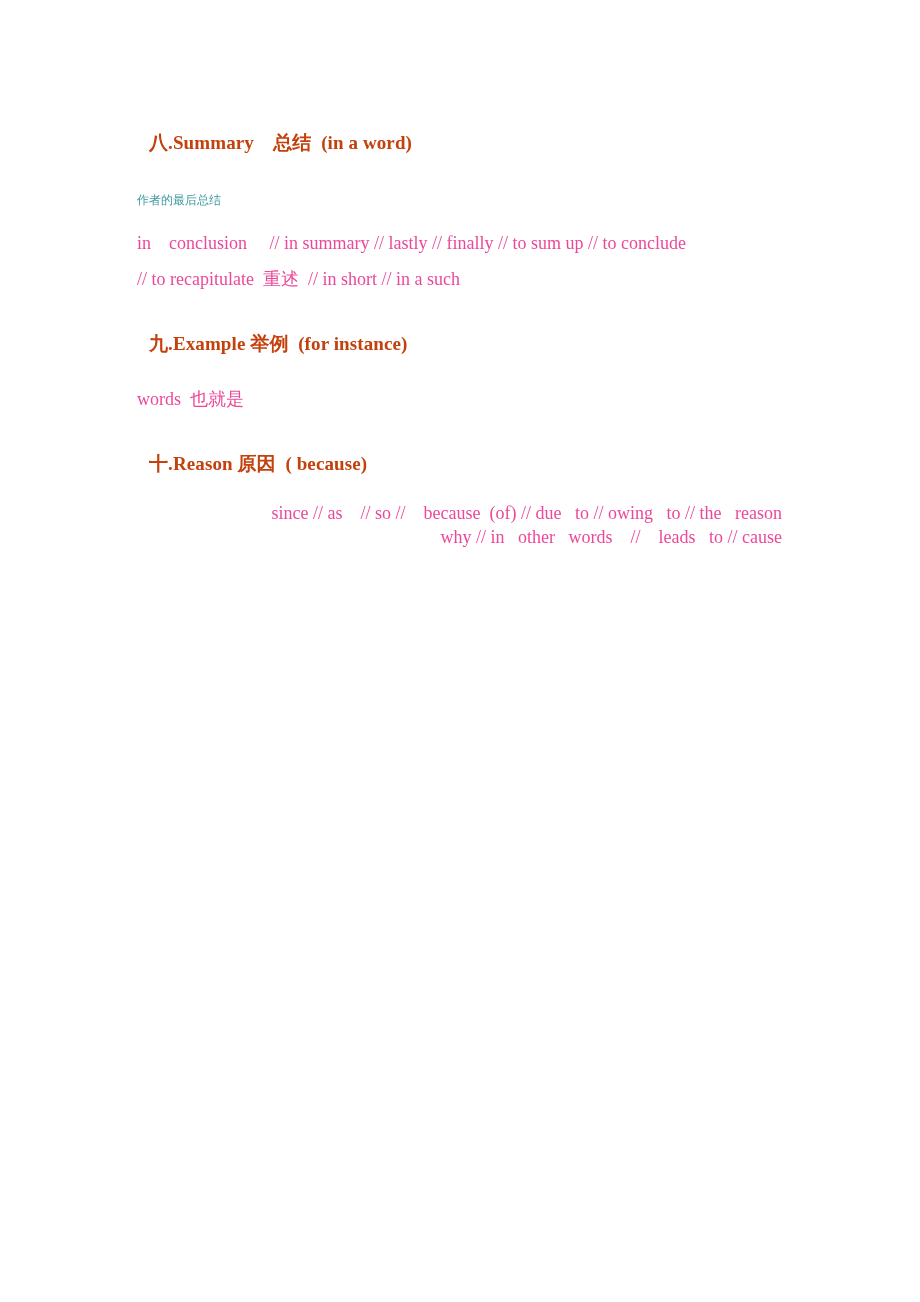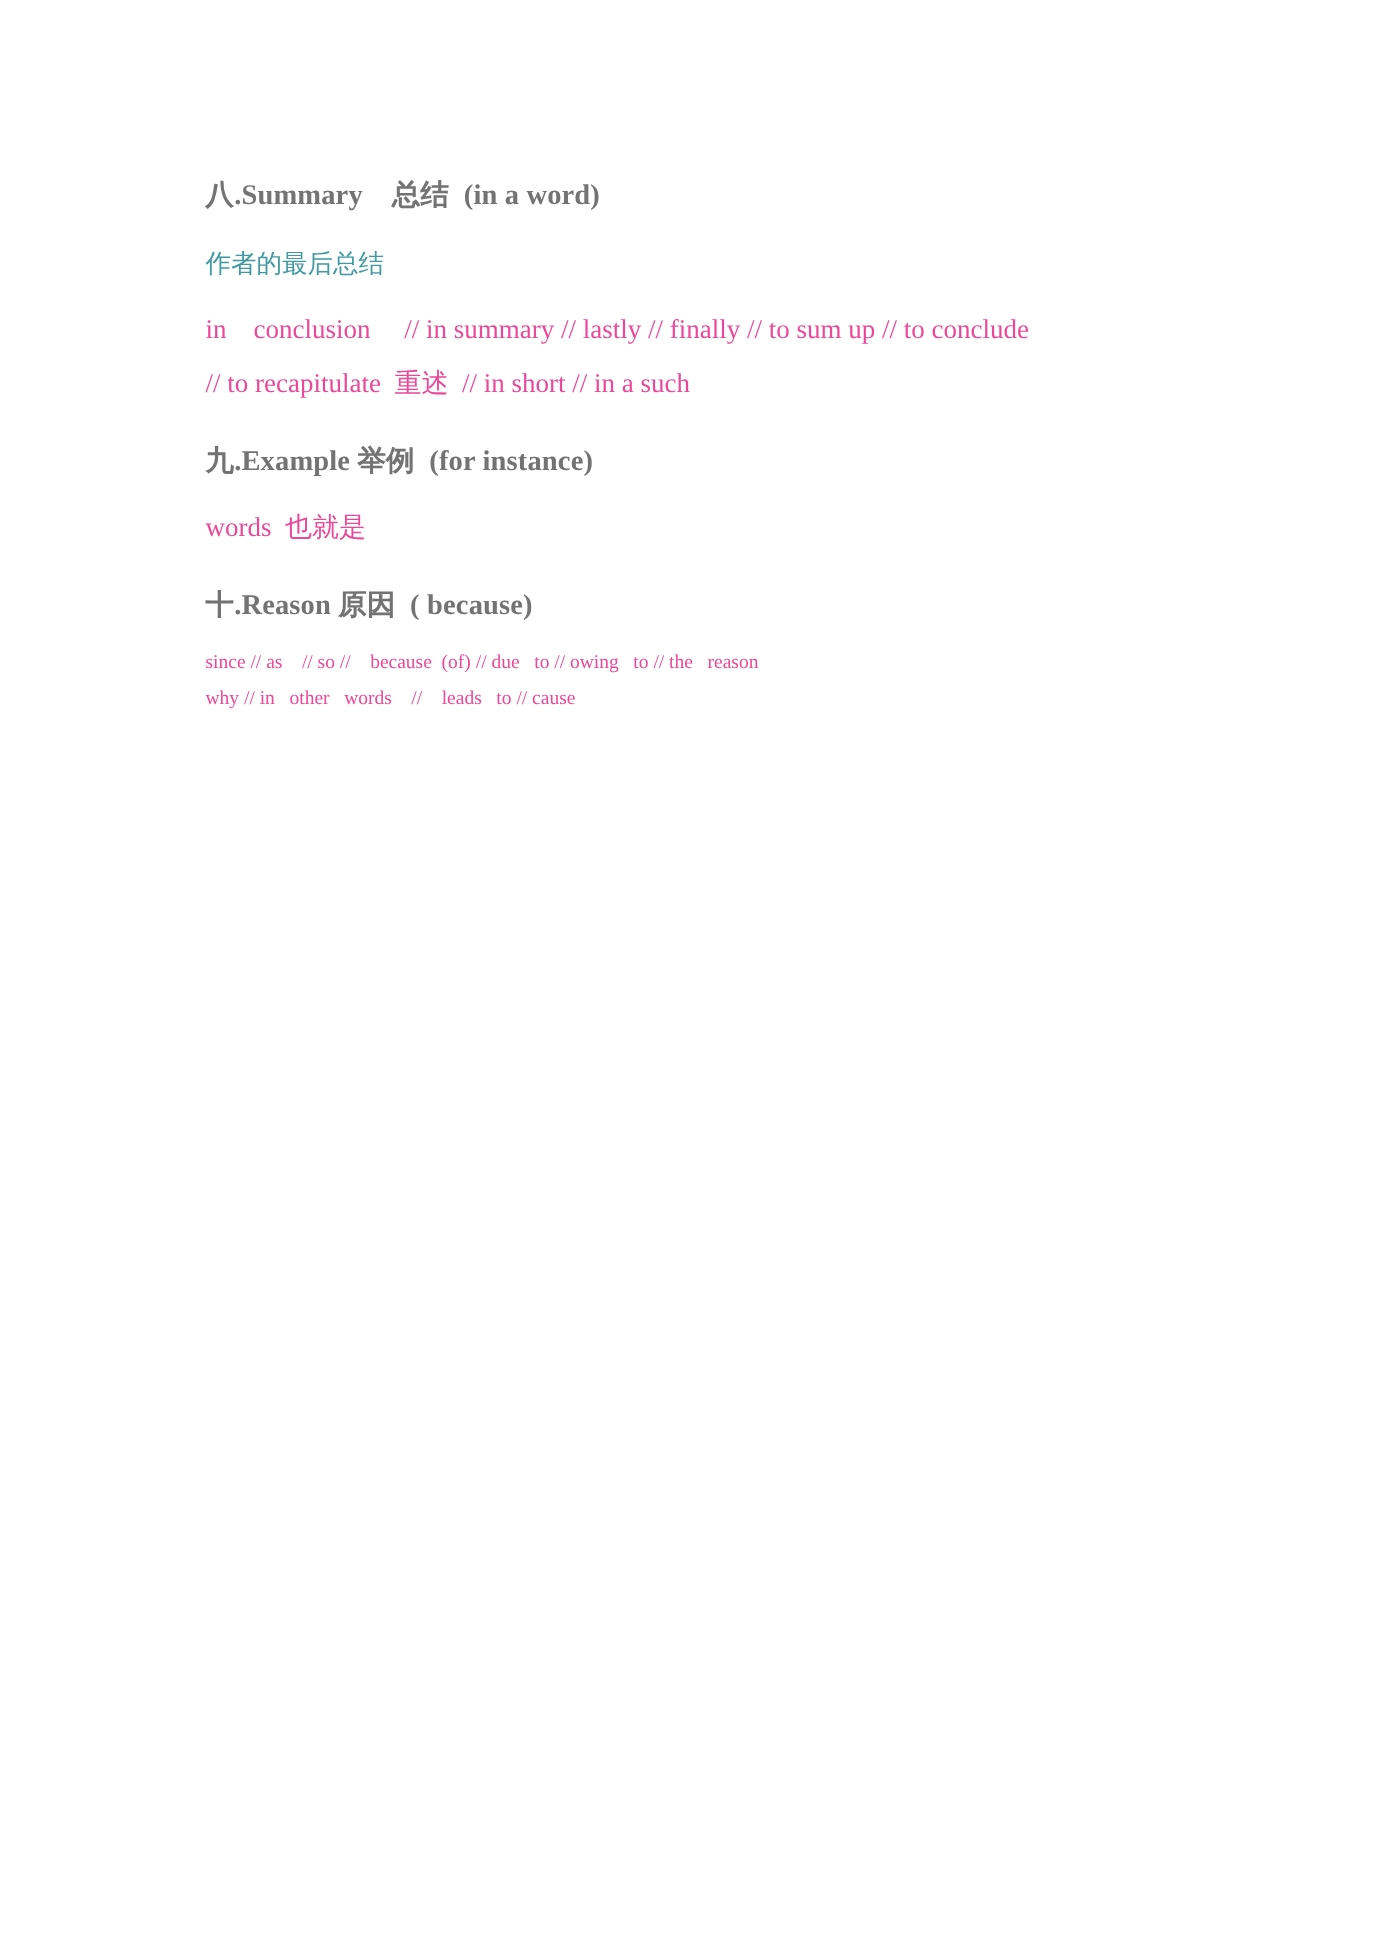--- a/index.html
+++ b/index.html
@@ -27,48 +27,49 @@
     top: 118px;
     width: 645px;
   }
 
   
   .section-heading {
     font-family: "Liberation Serif", "DejaVu Serif", serif;
     font-weight: bold;
     font-size: 19px;
     line-height: 26px;
-    color: #737373;
+    color: #c2410c;
     letter-spacing: 0.1px;
     white-space: pre;
-    margin: 0;
+    margin: 12px;
   }
 
   
   .gloss-line {
     font-family: "Liberation Serif", "DejaVu Serif", serif;
-    font-size: 17px;
+    font-size: 12px;
     line-height: 26px;
     color: #3f9aa1;
     white-space: pre;
     margin: 0;
   }
 
   
   .body-line {
     font-family: "Liberation Serif", "DejaVu Serif", serif;
     font-size: 18px;
     line-height: 36px;
     color: #ec4899;
     white-space: pre;
     margin: 0;
   }
   .body-line.tight {
     line-height: 24px;
-    font-size: 13px;
+    font-size: 18px;
+    text-align: right;
   }
 
   
   .gap-sm { height: 12px; }
   .gap-md { height: 19px; }
   .gap-lg { height: 22px; }
 
   .block { margin: 0; padding: 0; }
 </style>
 </head>

